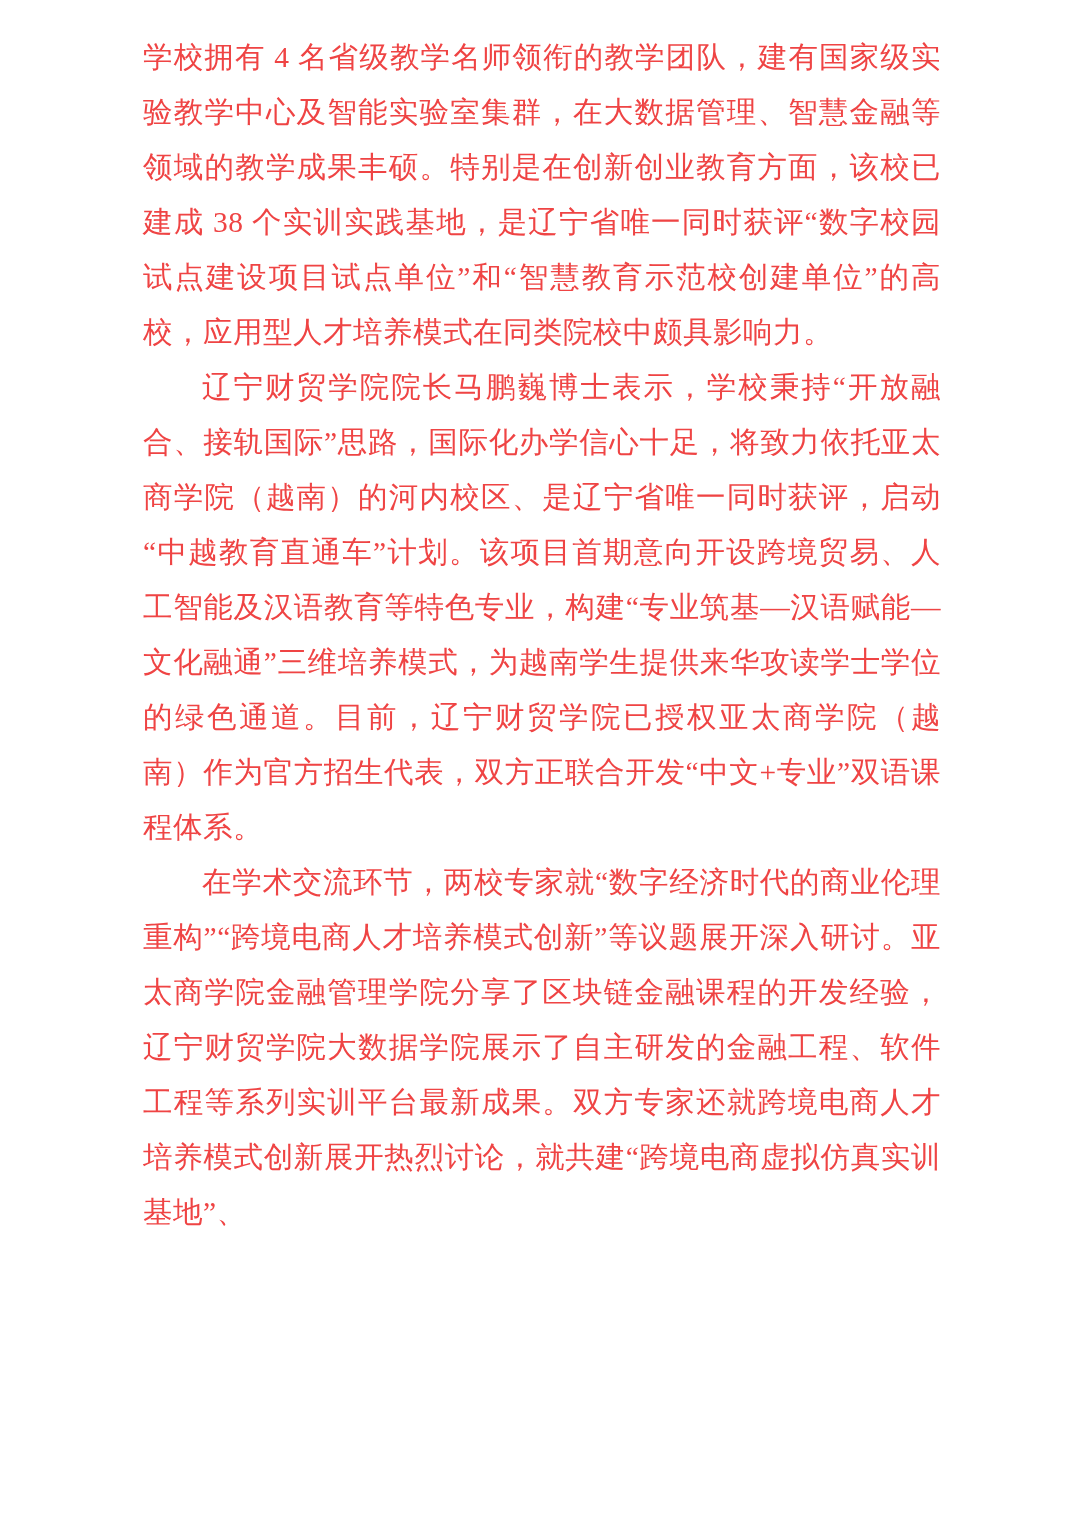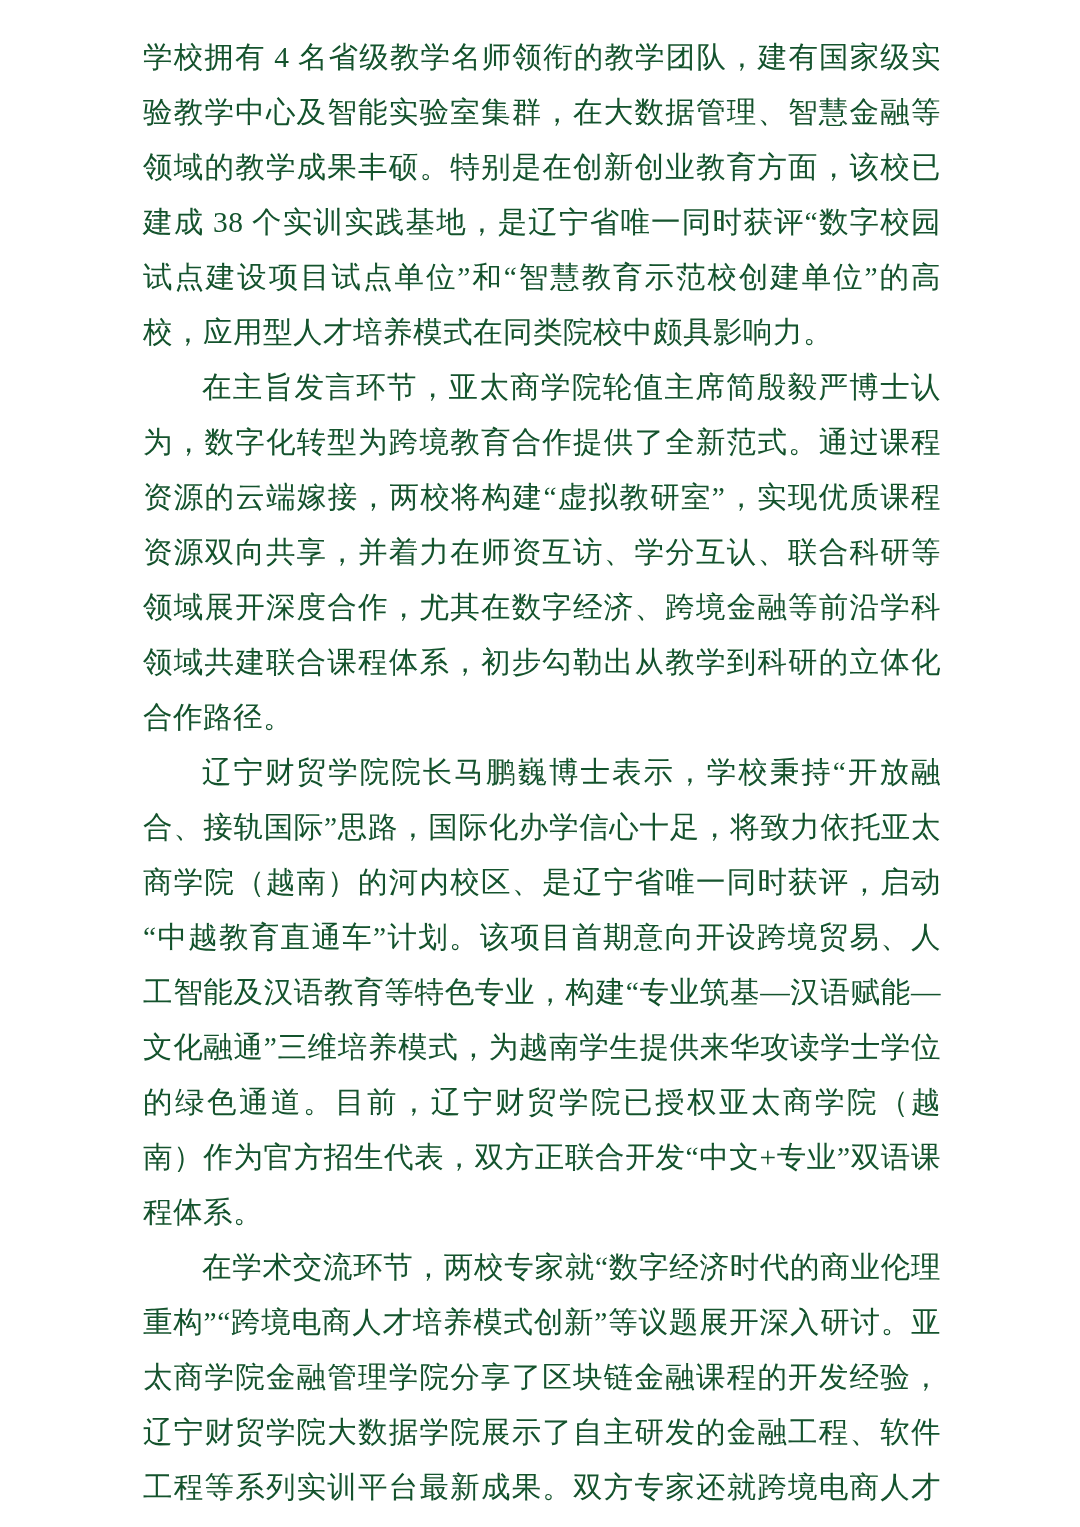--- a/index.html
+++ b/index.html
@@ -19,33 +19,32 @@
     width: 1080px;
     height: 1527px;
     padding: 30px 139px 40px 143px;
     background: #ffffff;
   }
   .doc-body p {
     margin: 0;
     padding: 0;
     font-size: 29.5px;
     line-height: 55px;
-    color: #14532d;
+    color: #ef4444;
     text-align: justify;
     letter-spacing: 0.5px;
     word-break: break-all;
     font-weight: 400;
   }
   .doc-body p.indent {
     text-indent: 2em;
   }
 </style>
 </head>
 <body>
 
 <div class="page">
   <div class="doc-body">
     <p>学校拥有 4 名省级教学名师领衔的教学团队，建有国家级实验教学中心及智能实验室集群，在大数据管理、智慧金融等领域的教学成果丰硕。特别是在创新创业教育方面，该校已建成 38 个实训实践基地，是辽宁省唯一同时获评“数字校园试点建设项目试点单位”和“智慧教育示范校创建单位”的高校，应用型人才培养模式在同类院校中颇具影响力。</p>
-    <p class="indent">在主旨发言环节，亚太商学院轮值主席简殷毅严博士认为，数字化转型为跨境教育合作提供了全新范式。通过课程资源的云端嫁接，两校将构建“虚拟教研室”，实现优质课程资源双向共享，并着力在师资互访、学分互认、联合科研等领域展开深度合作，尤其在数字经济、跨境金融等前沿学科领域共建联合课程体系，初步勾勒出从教学到科研的立体化合作路径。</p>
     <p class="indent">辽宁财贸学院院长马鹏巍博士表示，学校秉持“开放融合、接轨国际”思路，国际化办学信心十足，将致力依托亚太商学院（越南）的河内校区、是辽宁省唯一同时获评，启动“中越教育直通车”计划。该项目首期意向开设跨境贸易、人工智能及汉语教育等特色专业，构建“专业筑基—汉语赋能—文化融通”三维培养模式，为越南学生提供来华攻读学士学位的绿色通道。目前，辽宁财贸学院已授权亚太商学院（越南）作为官方招生代表，双方正联合开发“中文+专业”双语课程体系。</p>
     <p class="indent">在学术交流环节，两校专家就“数字经济时代的商业伦理重构”“跨境电商人才培养模式创新”等议题展开深入研讨。亚太商学院金融管理学院分享了区块链金融课程的开发经验，辽宁财贸学院大数据学院展示了自主研发的金融工程、软件工程等系列实训平台最新成果。双方专家还就跨境电商人才培养模式创新展开热烈讨论，就共建“跨境电商虚拟仿真实训基地”、</p>
   </div>
 </div>
 
 </body></html>

